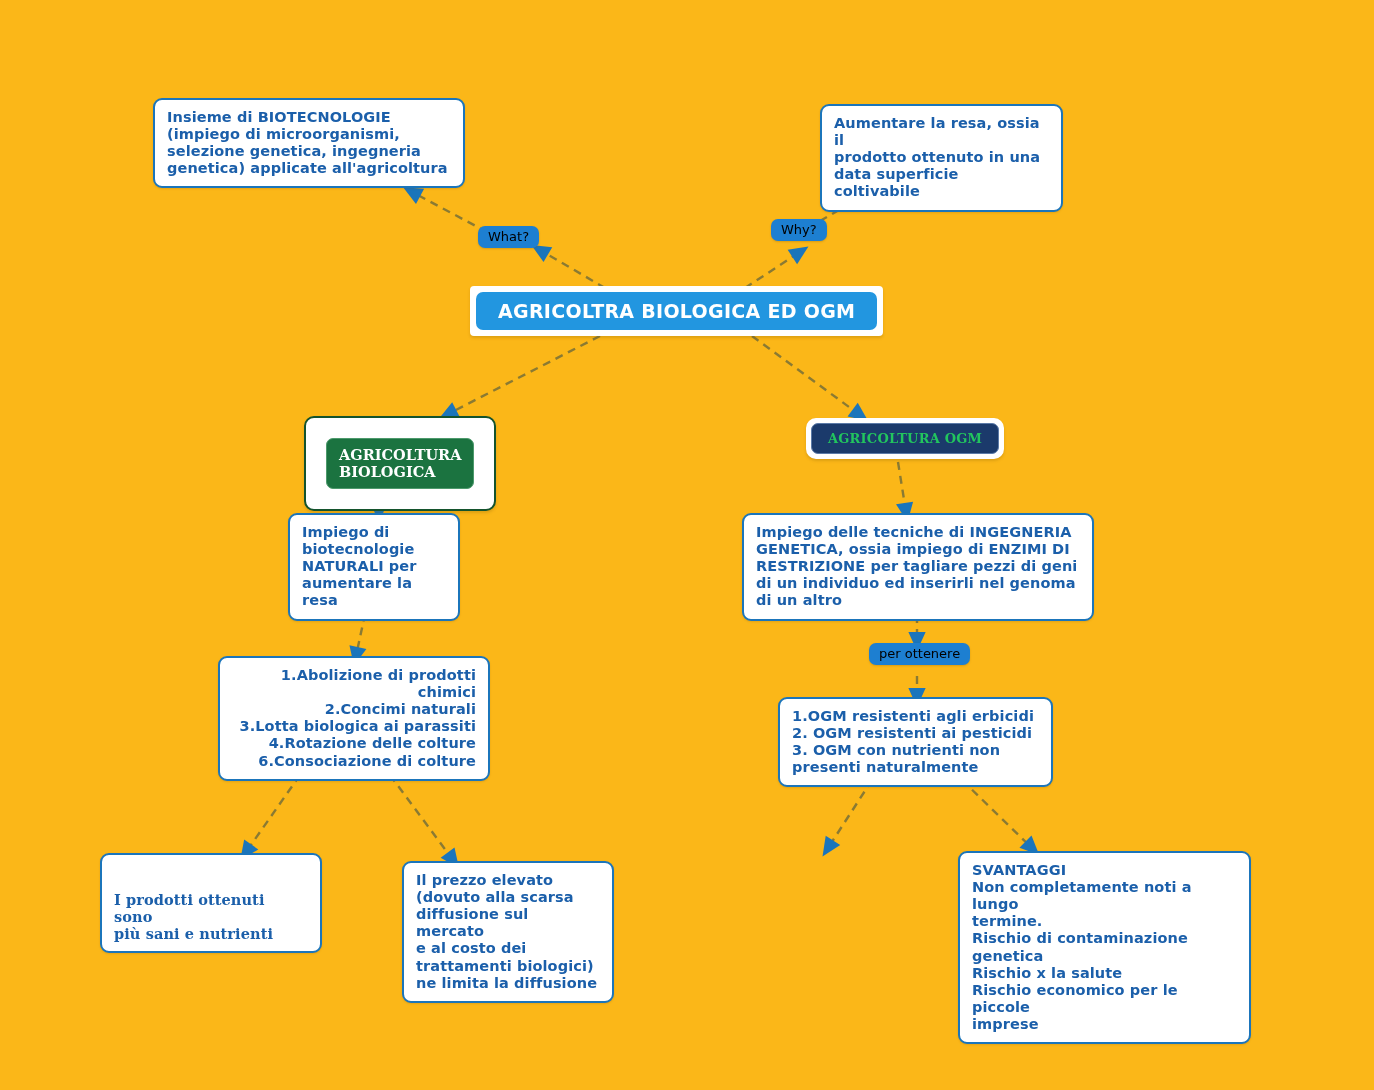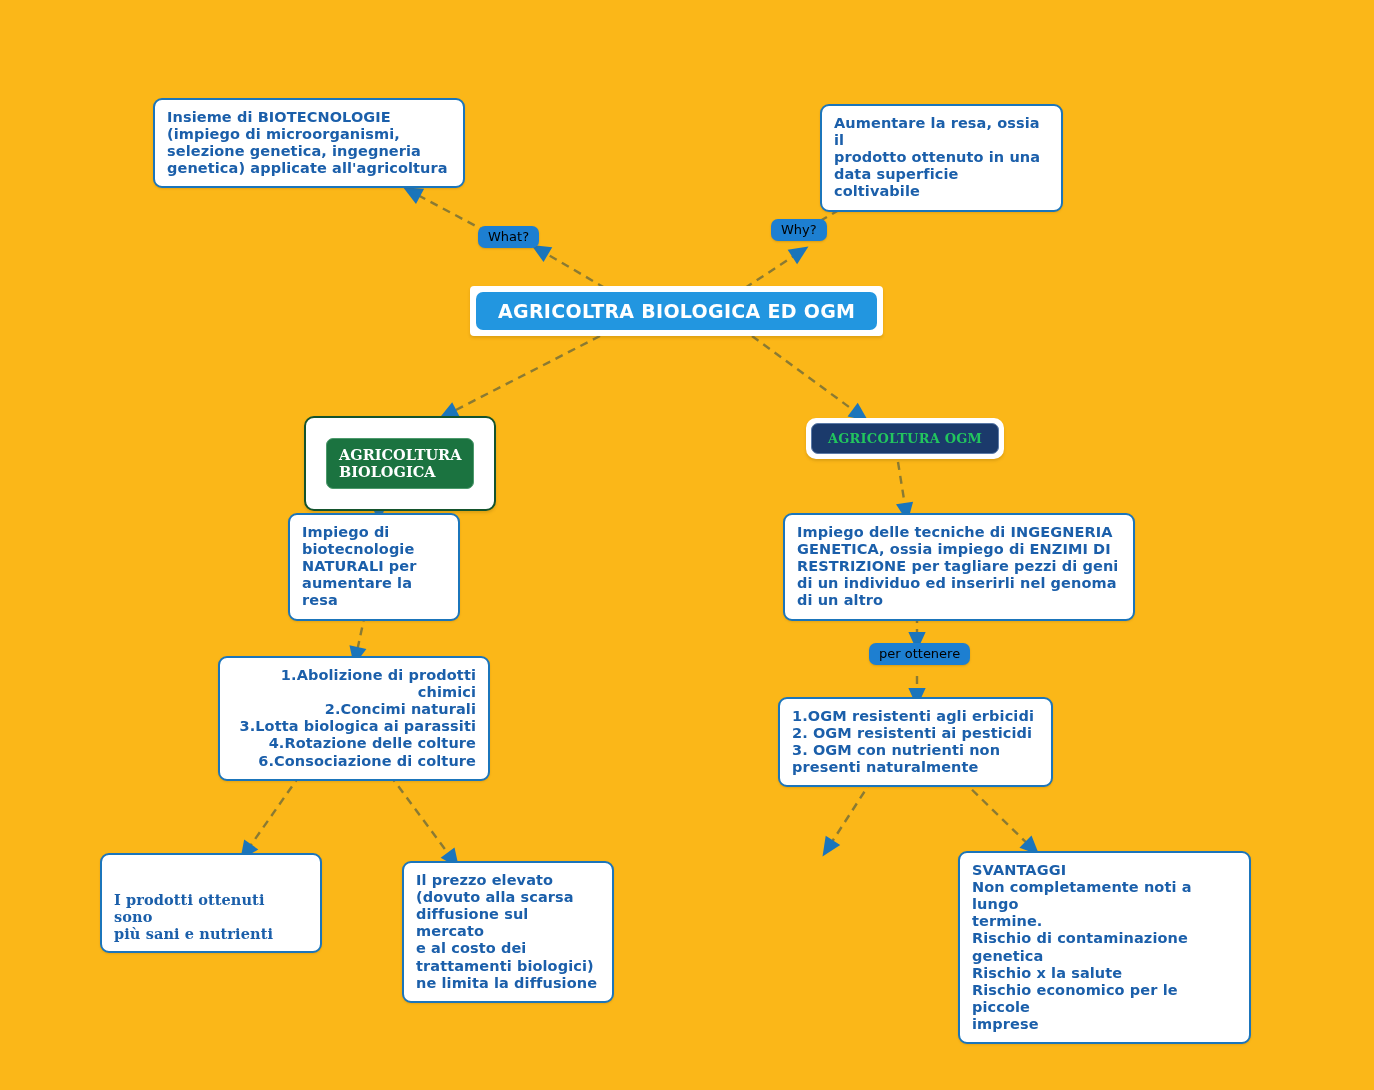--- a/index.html
+++ b/index.html
@@ -260,21 +260,21 @@
     <div class="inner">
       <div class="txt">
         <div class="line">Impiego di</div>
         <div class="line">biotecnologie</div>
         <div class="line">NATURALI per</div>
         <div class="line">aumentare la resa</div>
       </div>
     </div>
   </div>
 
-  <div class="node card" style="left:742px; top:513px; width:352px;margin-left:41px;">
+  <div class="node card" style="left:742px; top:513px; width:352px;">
     <div class="inner">
       <div class="txt">
         <div class="line">Impiego delle tecniche di INGEGNERIA</div>
         <div class="line">GENETICA, ossia impiego di ENZIMI DI</div>
         <div class="line">RESTRIZIONE per tagliare pezzi di geni</div>
         <div class="line">di un individuo ed inserirli nel genoma</div>
         <div class="line">di un altro</div>
       </div>
     </div>
   </div>

